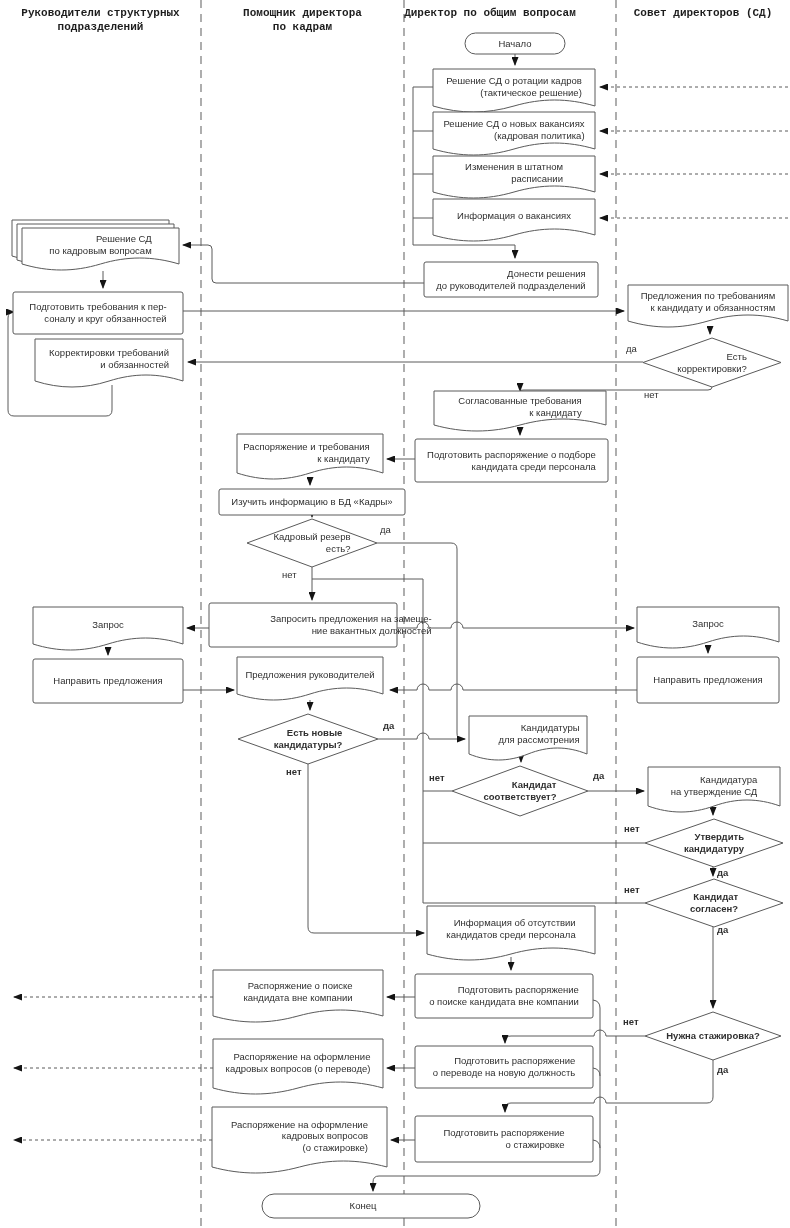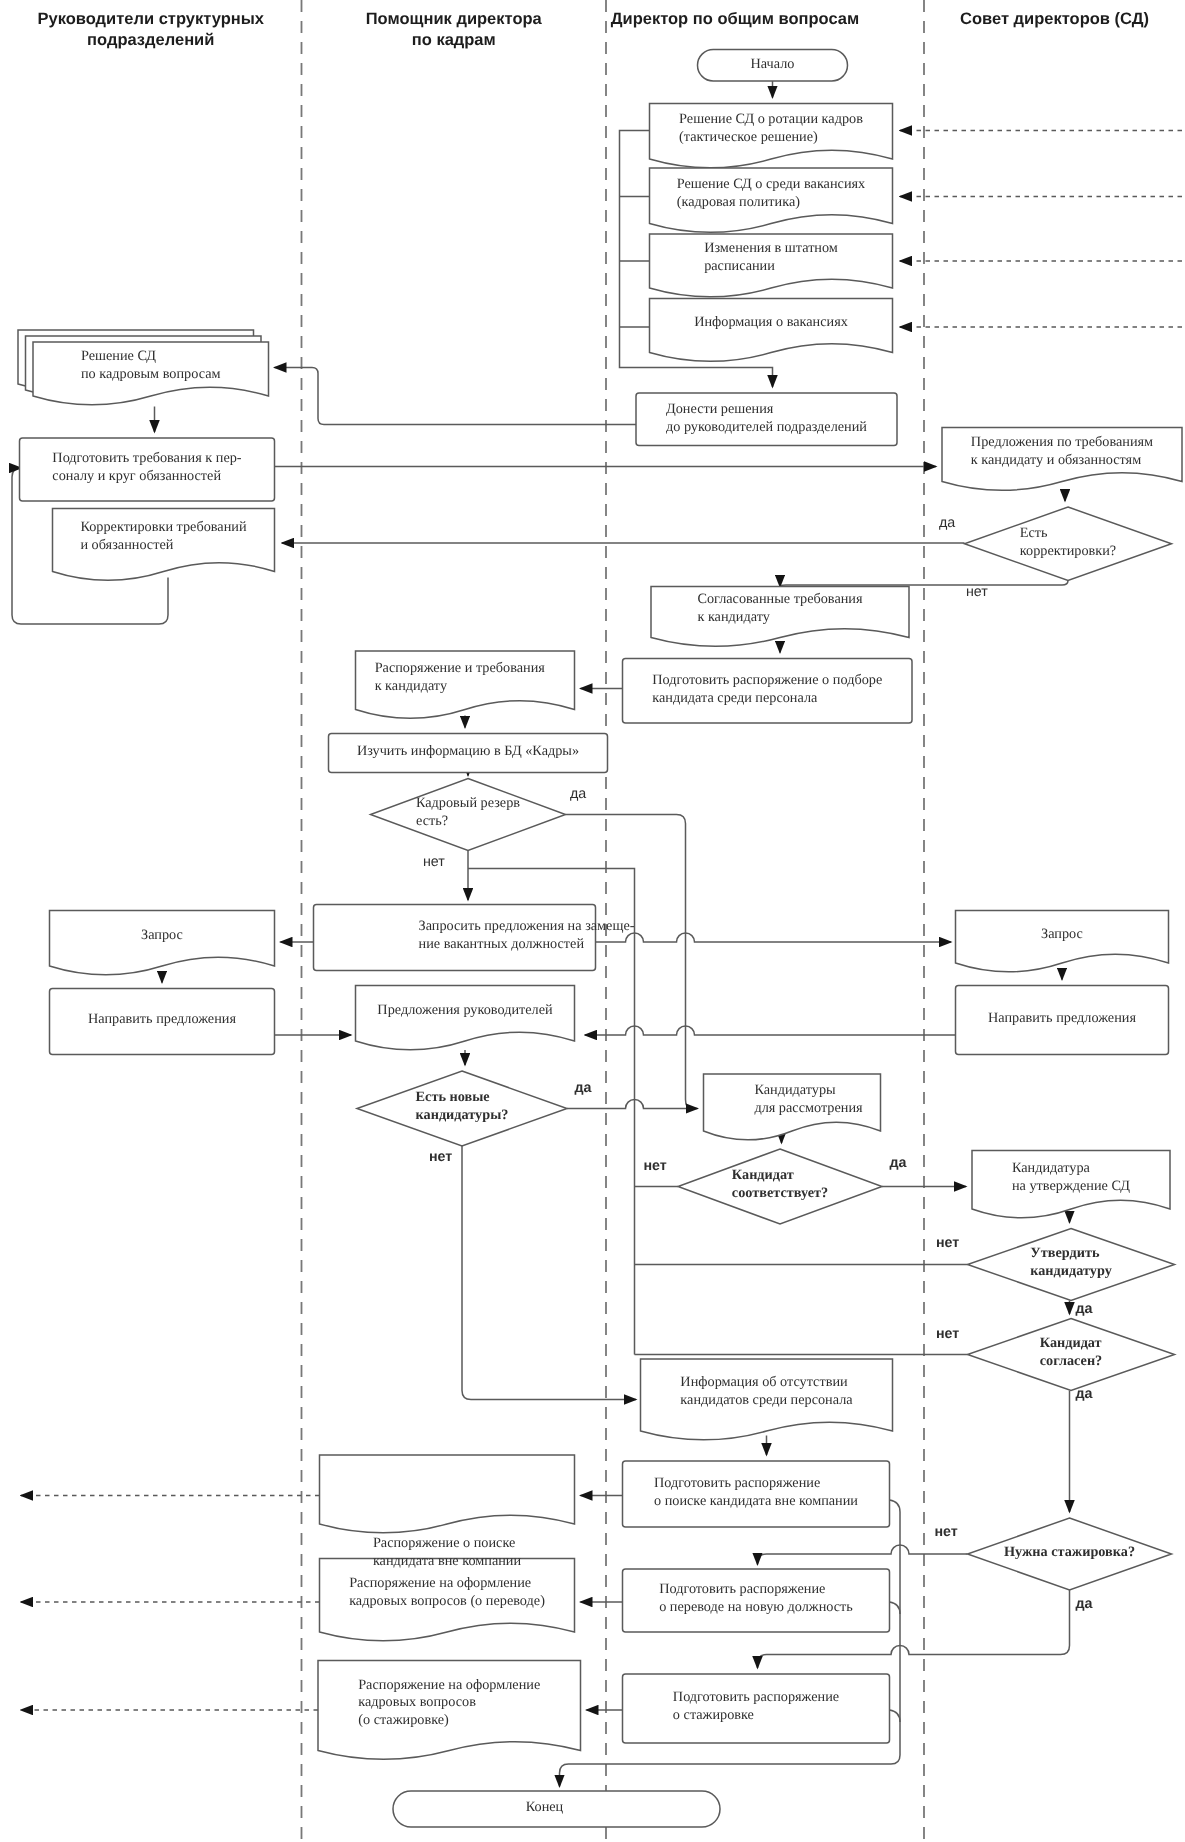--- a/index.html
+++ b/index.html
@@ -1,23 +1,23 @@
 <!DOCTYPE html>
 <html><head>
 <meta charset="utf-8">
 <style>
   html,body{margin:0;padding:0;background:#fff;}
   #canvas{position:relative;width:790px;height:1228px;background:#fff;overflow:hidden;
           font-family:"Liberation Sans","DejaVu Sans",sans-serif;}
   #flow-svg{position:absolute;left:0;top:0;}
   .lane-header{position:absolute;text-align:center;font-weight:bold;font-size:11px;
-               line-height:1.3;color:#1d1d1d;white-space:pre-line;}
+               line-height:1.3;color:#1d1d1d;white-space:pre-line;font-family:Liberation Mono, monospace;}
   .node-text{position:absolute;display:flex;align-items:center;justify-content:center;
-             text-align:left;white-space:pre-line;font-size:9.5px;line-height:1.22;
-             color:#2f2f2f;pointer-events:none;font-family:Liberation Serif, serif;}
+             text-align:right;white-space:pre-line;font-size:9.5px;line-height:1.22;
+             color:#2f2f2f;pointer-events:none;}
   .node-text.bold{font-weight:bold;}
   .flow-label{position:absolute;font-size:9.5px;color:#2f2f2f;}
   .flow-label.bold{font-weight:bold;}
 </style>
 </head>
 <body>
 
 <div id="canvas">
   <svg id="flow-svg" width="790" height="1228" viewBox="0 0 790 1228">
       <defs>
@@ -189,21 +189,21 @@
         <path d="M 212,1107 H 387 V 1167 C 357.25,1159 329.25,1159 299.5,1167 C 269.75,1175 241.75,1175 212,1167 Z" fill="#ffffff" stroke="#5a5a5a" stroke-width="1"></path>
       </g>
       <g>
         <rect x="262" y="1194" width="218" height="24" rx="12" fill="#ffffff" stroke="#5a5a5a" stroke-width="1"></rect>
       </g>
     </svg>
   <div id="text-layer">
       <div class="node-text" style="left: 465px; top: 33px; width: 100px; height: 21px;">Начало</div>
       <div class="node-text" style="left: 433px; top: 69px; width: 162px; height: 35px;">Решение СД о ротации кадров
 (тактическое решение)</div>
-      <div class="node-text" style="left: 433px; top: 112px; width: 162px; height: 35px;">Решение СД о среди вакансиях
+      <div class="node-text" style="left: 433px; top: 112px; width: 162px; height: 35px;">Решение СД о новых вакансиях
 (кадровая политика)</div>
       <div class="node-text" style="left: 433px; top: 156px; width: 162px; height: 34px;">Изменения в штатном
 расписании</div>
       <div class="node-text" style="left: 433px; top: 199px; width: 162px; height: 34px;">Информация о вакансиях</div>
       <div class="node-text" style="left: 424px; top: 262px; width: 174px; height: 35px;">Донести решения
 до руководителей подразделений</div>
       <div class="node-text" style="left: 22px; top: 228px; width: 157px; height: 34px;">Решение СД
 по кадровым вопросам</div>
       <div class="node-text" style="left: 13px; top: 292px; width: 170px; height: 42px;">Подготовить требования к пер-
 соналу и круг обязанностей</div>
@@ -238,21 +238,21 @@
       <div class="node-text" style="left: 648px; top: 767px; width: 132px; height: 37px;">Кандидатура
 на утверждение СД</div>
       <div class="node-text bold" style="left: 645px; top: 819px; width: 138px; height: 48px;">Утвердить
 кандидатуру</div>
       <div class="node-text bold" style="left: 645px; top: 879px; width: 138px; height: 48px;">Кандидат
 согласен?</div>
       <div class="node-text" style="left: 427px; top: 906px; width: 168px; height: 46px;">Информация об отсутствии
 кандидатов среди персонала</div>
       <div class="node-text" style="left: 415px; top: 974px; width: 178px; height: 44px;">Подготовить распоряжение
 о поиске кандидата вне компании</div>
-      <div class="node-text" style="left: 213px; top: 970px; width: 170px; height: 44px; margin-top: 44px;">Распоряжение о поиске
+      <div class="node-text" style="left: 213px; top: 970px; width: 170px; height: 44px;">Распоряжение о поиске
 кандидата вне компании</div>
       <div class="node-text bold" style="left: 645px; top: 1012px; width: 136px; height: 48px;">Нужна стажировка?</div>
       <div class="node-text" style="left: 415px; top: 1046px; width: 178px; height: 42px;">Подготовить распоряжение
 о переводе на новую должность</div>
       <div class="node-text" style="left: 213px; top: 1039px; width: 170px; height: 47px;">Распоряжение на оформление
 кадровых вопросов (о переводе)</div>
       <div class="node-text" style="left: 415px; top: 1116px; width: 178px; height: 46px;">Подготовить распоряжение
 о стажировке</div>
       <div class="node-text" style="left: 212px; top: 1107px; width: 175px; height: 58px;">Распоряжение на оформление
 кадровых вопросов

